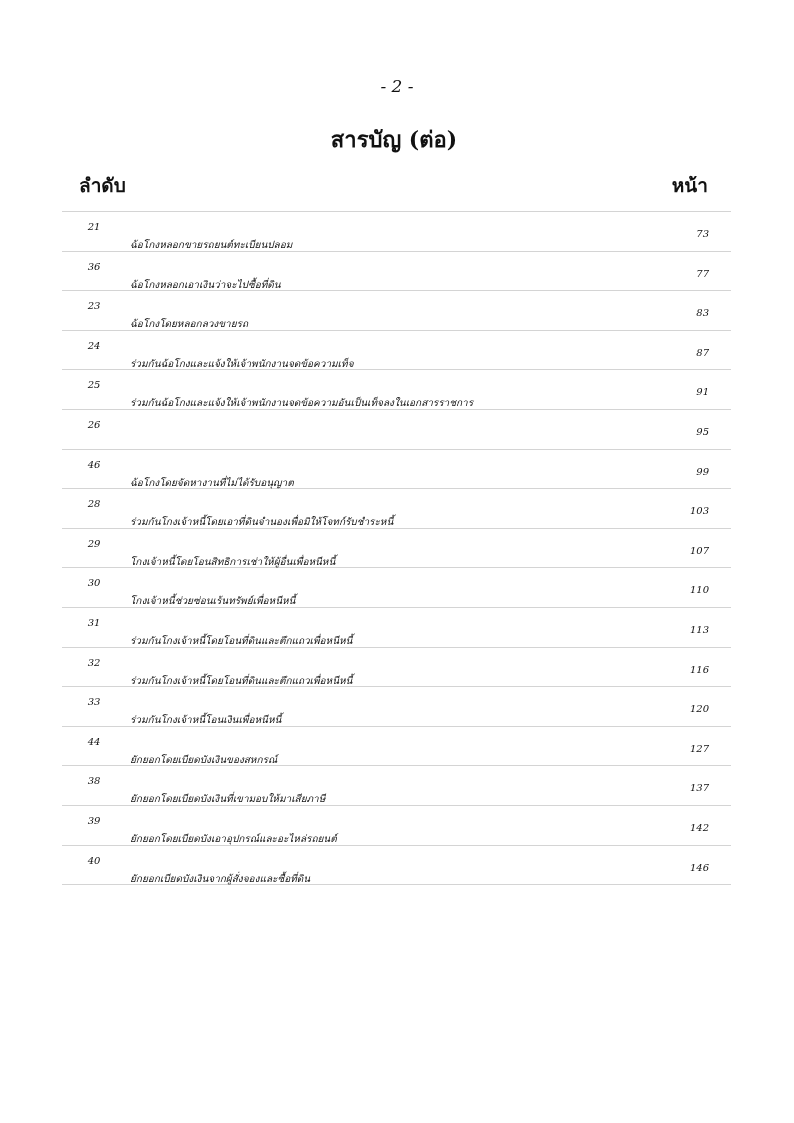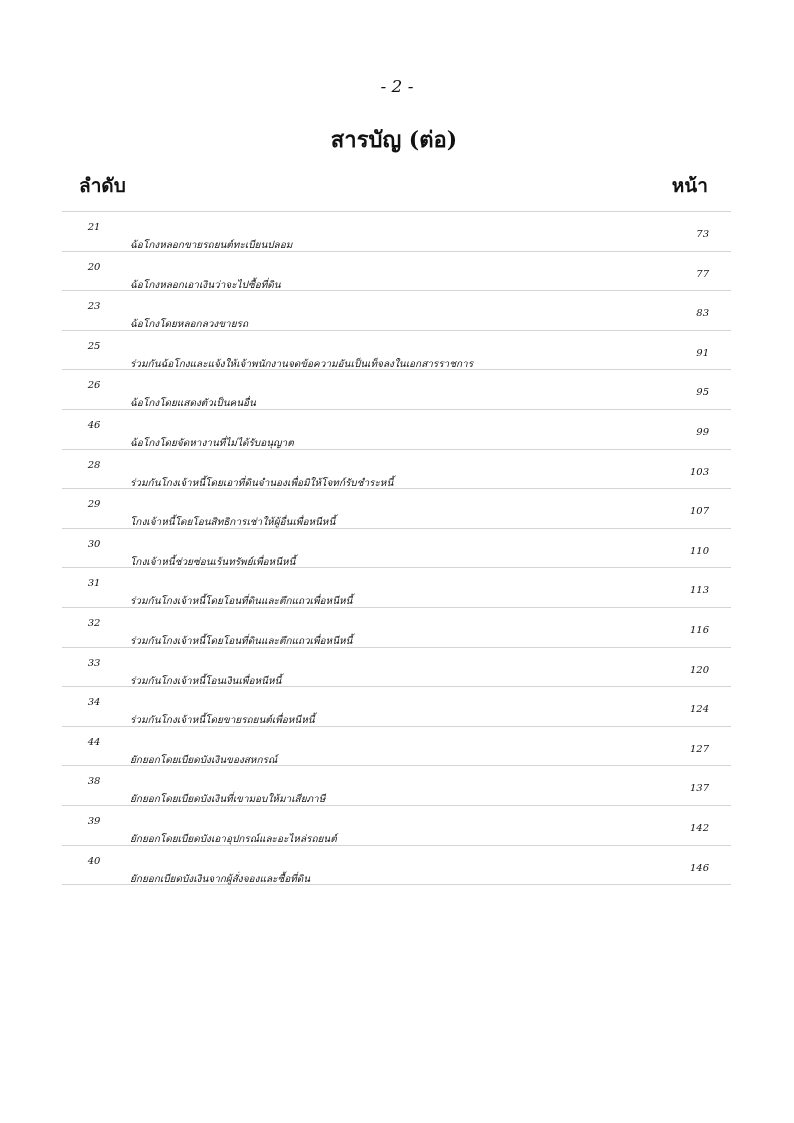--- a/index.html
+++ b/index.html
@@ -48,37 +48,41 @@
 <div class="hdr-left">ลำดับ</div>
 <div class="hdr-right">หน้า</div>
 
 <div class="toc">
   <div class="row">
       <span class="num">21</span>
       <span class="text">ฉ้อโกงหลอกขายรถยนต์ทะเบียนปลอม</span>
       <span class="page">73</span>
     </div>
   <div class="row">
-      <span class="num">20</span>
+      <span class="num">36</span>
       <span class="text">ฉ้อโกงหลอกเอาเงินว่าจะไปซื้อที่ดิน</span>
       <span class="page">77</span>
     </div>
   <div class="row">
       <span class="num">23</span>
       <span class="text">ฉ้อโกงโดยหลอกลวงขายรถ</span>
       <span class="page">83</span>
     </div>
   <div class="row">
+      <span class="num">24</span>
+      <span class="text">ร่วมกันฉ้อโกงและแจ้งให้เจ้าพนักงานจดข้อความเท็จ</span>
+      <span class="page">87</span>
+    </div>
+  <div class="row">
       <span class="num">25</span>
       <span class="text">ร่วมกันฉ้อโกงและแจ้งให้เจ้าพนักงานจดข้อความอันเป็นเท็จลงในเอกสารราชการ</span>
       <span class="page">91</span>
     </div>
   <div class="row">
       <span class="num">26</span>
-      <span class="text">ฉ้อโกงโดยแสดงตัวเป็นคนอื่น</span>
       <span class="page">95</span>
     </div>
   <div class="row">
       <span class="num">46</span>
       <span class="text">ฉ้อโกงโดยจัดหางานที่ไม่ได้รับอนุญาต</span>
       <span class="page">99</span>
     </div>
   <div class="row">
       <span class="num">28</span>
       <span class="text">ร่วมกันโกงเจ้าหนี้โดยเอาที่ดินจำนองเพื่อมิให้โจทก์รับชำระหนี้</span>
@@ -103,25 +107,20 @@
       <span class="num">32</span>
       <span class="text">ร่วมกันโกงเจ้าหนี้โดยโอนที่ดินและตึกแถวเพื่อหนีหนี้</span>
       <span class="page">116</span>
     </div>
   <div class="row">
       <span class="num">33</span>
       <span class="text">ร่วมกันโกงเจ้าหนี้โอนเงินเพื่อหนีหนี้</span>
       <span class="page">120</span>
     </div>
   <div class="row">
-      <span class="num">34</span>
-      <span class="text">ร่วมกันโกงเจ้าหนี้โดยขายรถยนต์เพื่อหนีหนี้</span>
-      <span class="page">124</span>
-    </div>
-  <div class="row">
       <span class="num">44</span>
       <span class="text">ยักยอกโดยเบียดบังเงินของสหกรณ์</span>
       <span class="page">127</span>
     </div>
   <div class="row">
       <span class="num">38</span>
       <span class="text">ยักยอกโดยเบียดบังเงินที่เขามอบให้มาเสียภาษี</span>
       <span class="page">137</span>
     </div>
   <div class="row">

